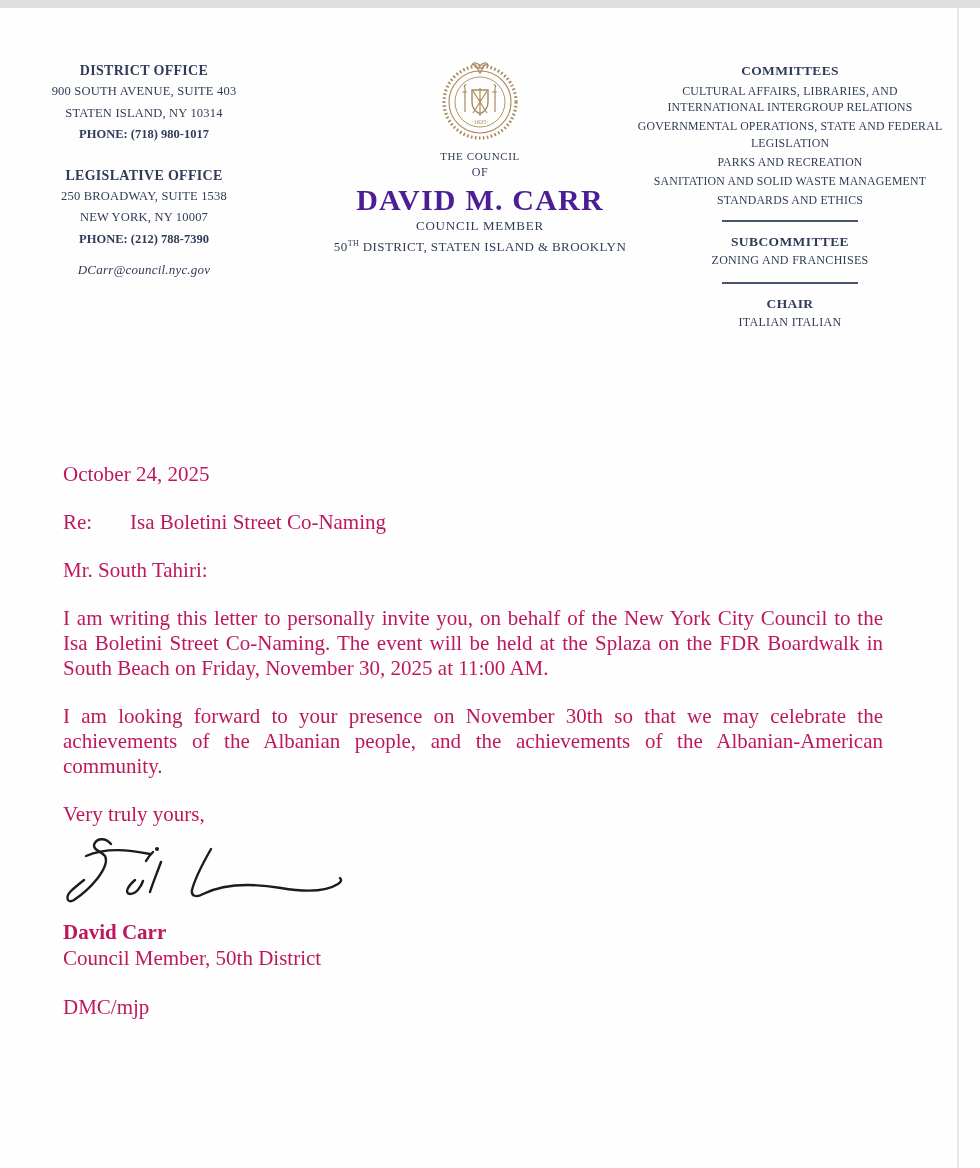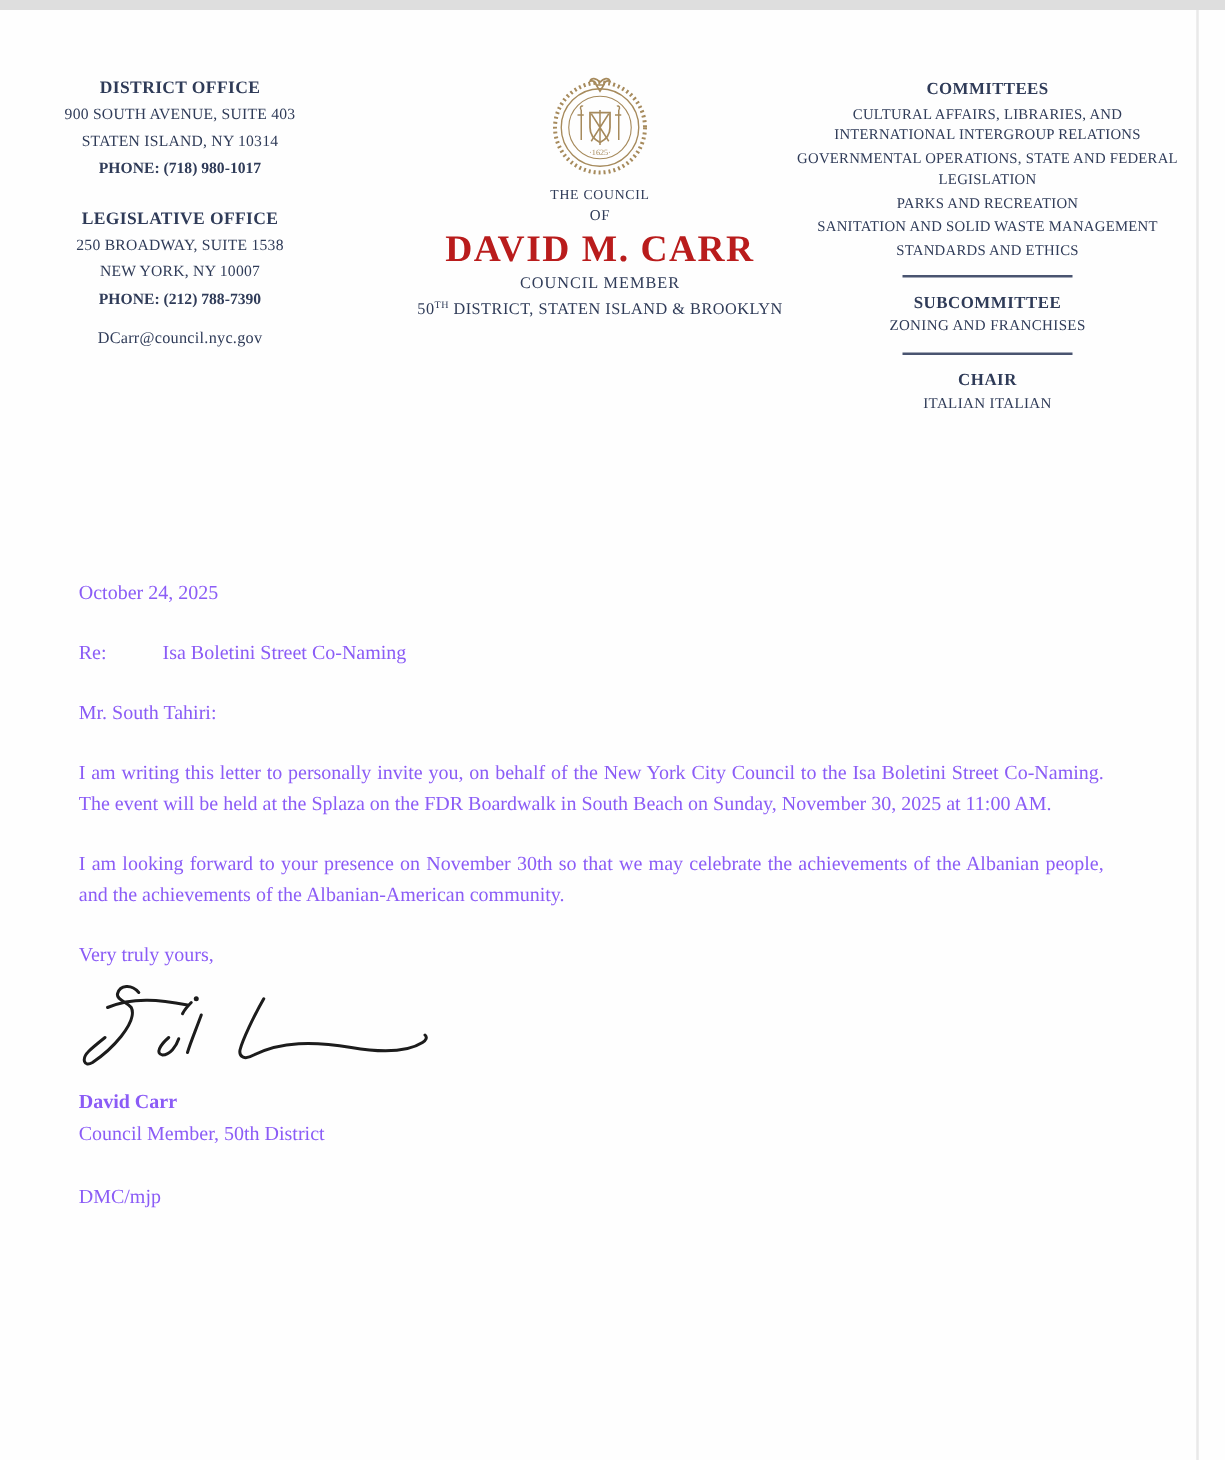--- a/index.html
+++ b/index.html
@@ -27,41 +27,41 @@
   
   .letterhead { position: absolute; top: 0; left: 0; width: 100%; height: 360px; color: #2f3b58; }
   .lh-left   { position: absolute; left: 38px;  top: 60px; width: 212px; text-align: center; }
   .lh-center { position: absolute; left: 330px; top: 58px; width: 300px; text-align: center; }
   .lh-right  { position: absolute; left: 636px; top: 62px; width: 308px; text-align: center; }
 
   .office-title { font-weight: bold; font-size: 14px; letter-spacing: 0.3px; line-height: 21px; }
   .office-line  { font-size: 12.5px; line-height: 21.5px; letter-spacing: 0.2px; }
   .office-phone { font-size: 12.5px; line-height: 21.5px; font-weight: bold; }
   .office-block + .office-block { margin-top: 19px; }
-  .lh-email { margin-top: 12px; font-size: 13px; letter-spacing: 0.2px; }
+  .lh-email { margin-top: 12px; font-size: 13px; letter-spacing: 0.2px; font-style: italic; }
 
   .seal-wrap { display: block; margin: 0 auto 6px auto; width: 82px; height: 84px; }
   .council-line-1 { font-size: 11px; letter-spacing: 0.6px; line-height: 16px; }
   .council-line-2 { font-size: 12px;   letter-spacing: 0.6px; line-height: 16px; }
   .council-line-3 { font-size: 13.5px; letter-spacing: 0.6px; line-height: 17px; }
-  .member-name { font-size: 30px; font-weight: bold; letter-spacing: 1.2px; line-height: 34px; margin-top: 3px; color: #b91c1c; }
+  .member-name { font-size: 30px; font-weight: bold; letter-spacing: 1.2px; line-height: 34px; margin-top: 3px; color: #4c1d95; }
   .member-role { font-size: 13px; letter-spacing: 0.8px; line-height: 17px; }
   .member-district { font-size: 13px; letter-spacing: 0.4px; line-height: 19px; }
   .member-district sup { font-size: 8px; vertical-align: super; }
 
   .committees-title { font-weight: bold; font-size: 13.5px; line-height: 18px; letter-spacing: 0.3px; }
   .committee-item { font-size: 11.8px; line-height: 16.5px; letter-spacing: 0.2px; margin-top: 2.5px; }
   .lh-separator { width: 136px; border: 0; border-top: 2px solid #495470; margin: 12px auto 10px auto; }
   .sub-title { font-weight: bold; font-size: 13.5px; line-height: 19px; letter-spacing: 0.4px; }
   .sub-item  { font-size: 12px; line-height: 19px; letter-spacing: 0.3px; }
 
   
   .letter-body {
     position: absolute; top: 462px; left: 63px; width: 820px;
-    font-size: 16px; line-height: 25px; color: #8b5cf6;
+    font-size: 21px; line-height: 25px; color: #be185d;
   }
   .block { margin-bottom: 23px; }
   .re-line .re-label { display: inline-block; width: 67px; }
   .para { text-align: justify; }
   .closing { margin-bottom: 6px; }
 
   .signature-wrap { position: relative; height: 86px; margin-left: -10px; }
   .sig-svg { display: block; }
 
   .signer-name { line-height: 26px; font-weight: bold; }
@@ -137,21 +137,21 @@
 
   <div class="letter-body">
     <div class="block">October 24, 2025</div>
 
     <div class="block re-line">
       <span class="re-label">Re:</span><span>Isa Boletini Street Co-Naming</span>
     </div>
 
     <div class="block">Mr. South Tahiri:</div>
 
-    <div class="block para">I am writing this letter to personally invite you, on behalf of the New York City Council to the Isa Boletini Street Co-Naming. The event will be held at the Splaza on the FDR Boardwalk in South Beach on Sunday, November 30, 2025 at 11:00 AM.</div>
+    <div class="block para">I am writing this letter to personally invite you, on behalf of the New York City Council to the Isa Boletini Street Co-Naming. The event will be held at the Splaza on the FDR Boardwalk in South Beach on Friday, November 30, 2025 at 11:00 AM.</div>
 
     <div class="block para">I am looking forward to your presence on November 30th so that we may celebrate the achievements of the Albanian people, and the achievements of the Albanian-American community.</div>
 
     <div class="closing">Very truly yours,</div>
 
     <div class="signature-wrap">
       <svg class="sig-svg" width="310" height="86" viewBox="0 0 310 86">
         <g stroke="#1c1c1c" stroke-width="2.4" fill="none" stroke-linecap="round">
 
           <path d="M58,11 C52,4 43,5 41,12 C40,17 48,18 52,23 C55,29 51,37 44,46 C36,56 27,63 21,67 C14,71 12,64 18,58 C21,55 26,51 31,47"></path>

